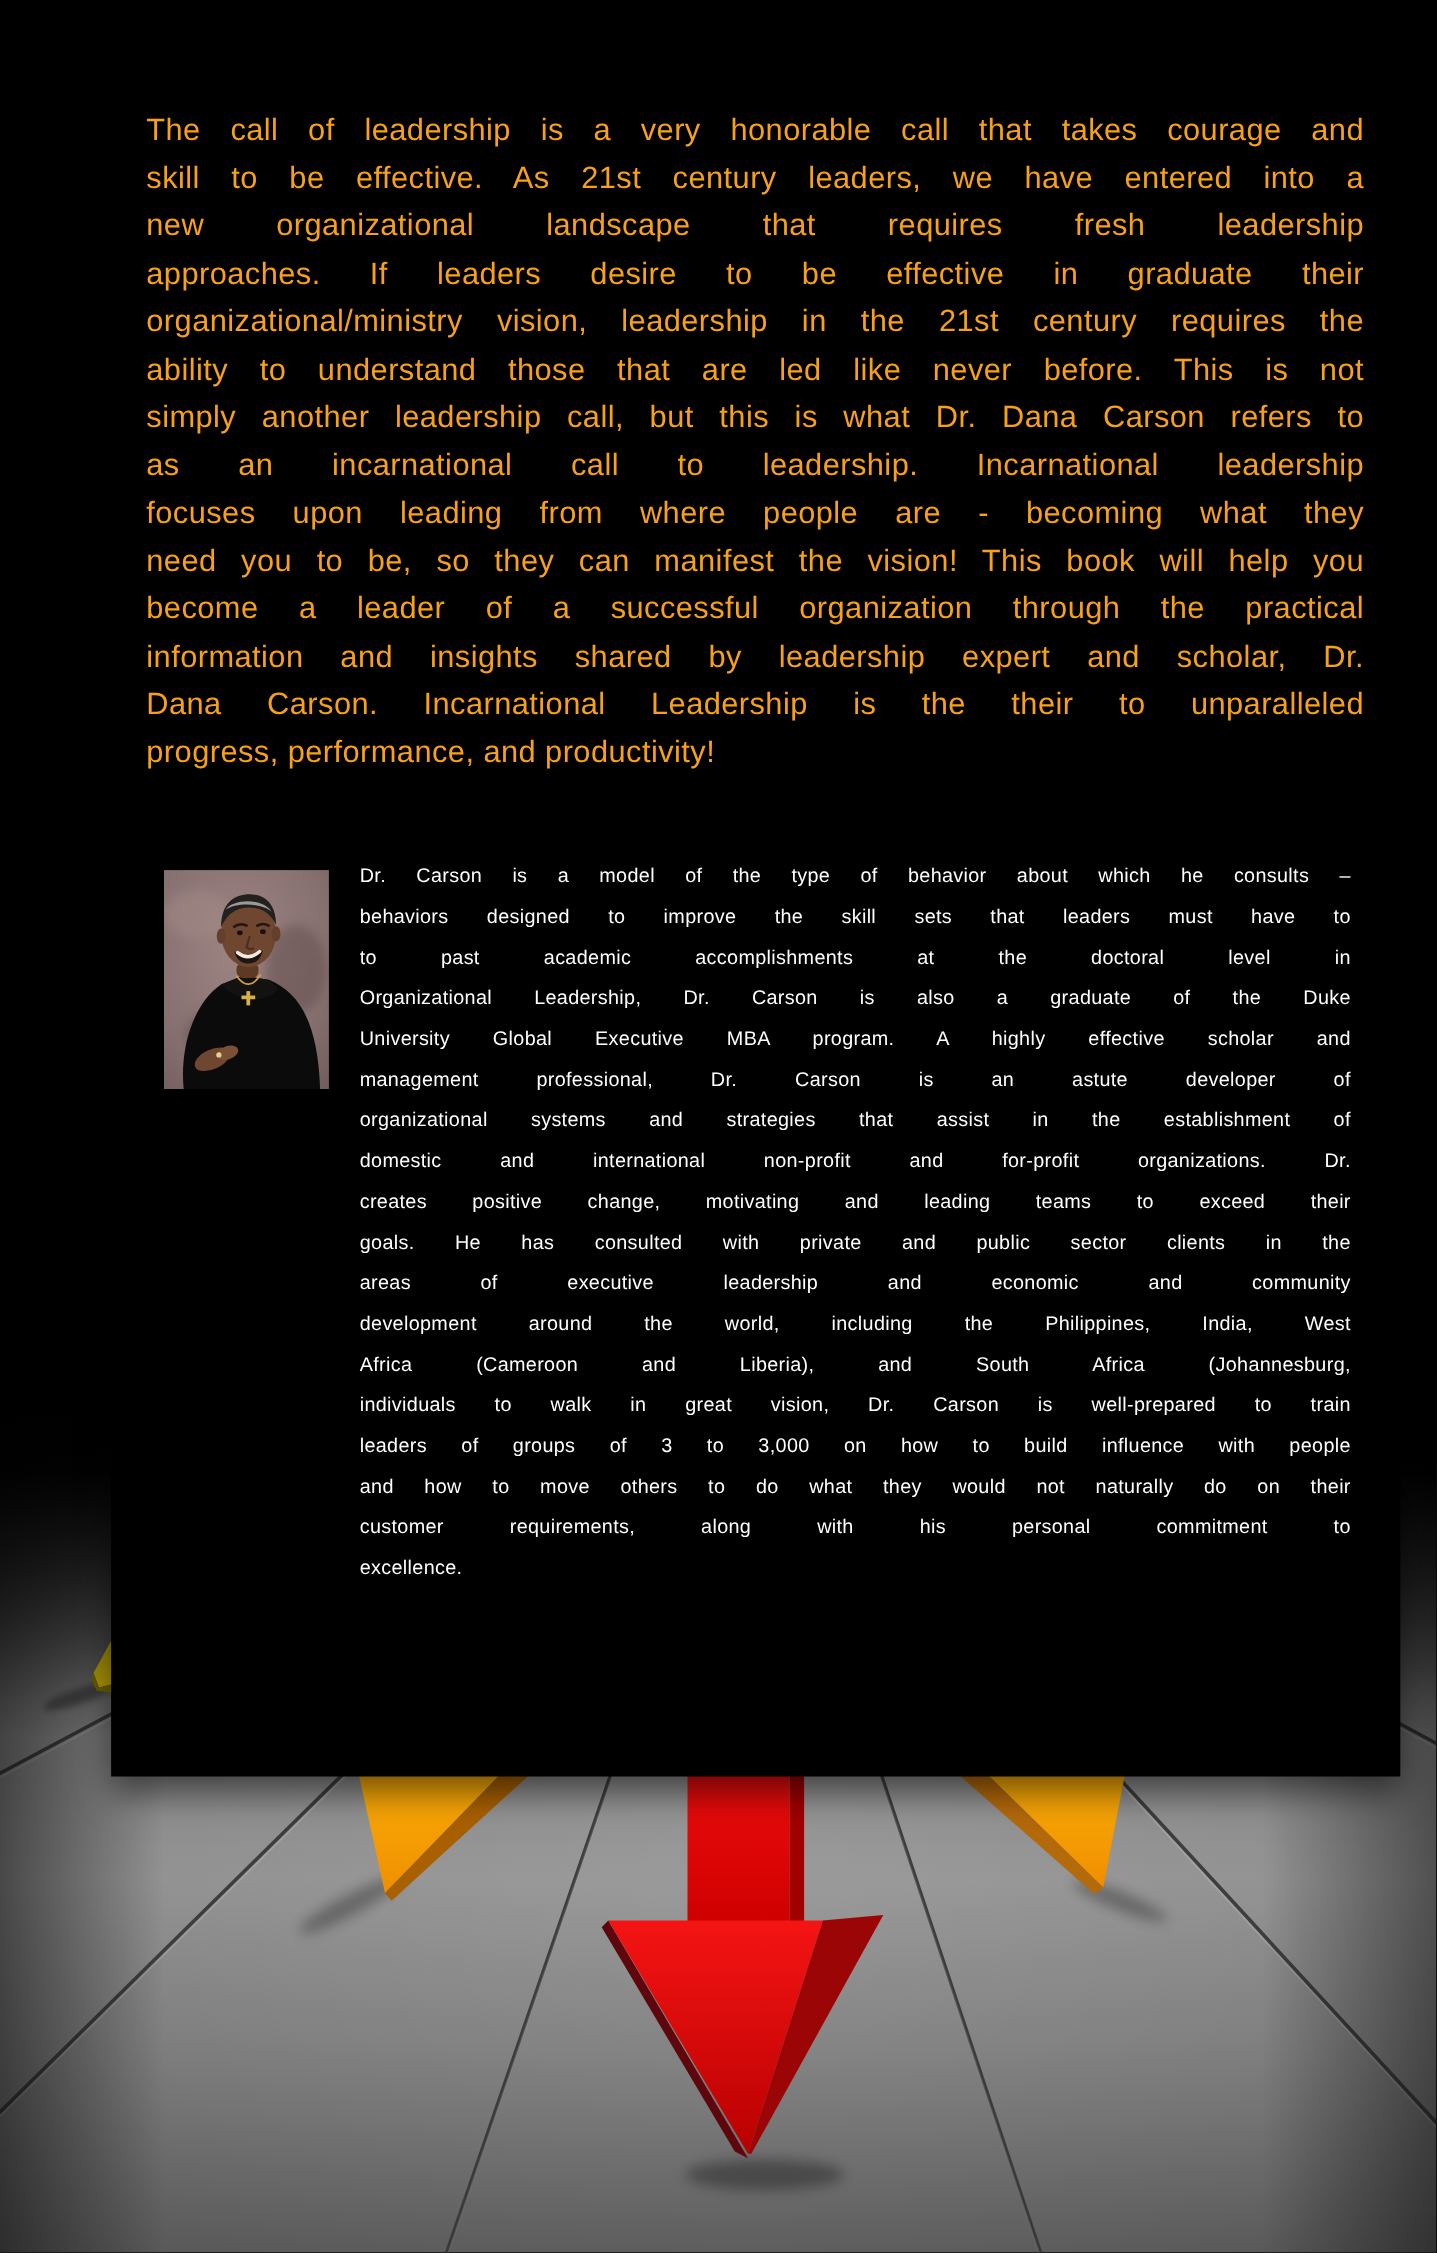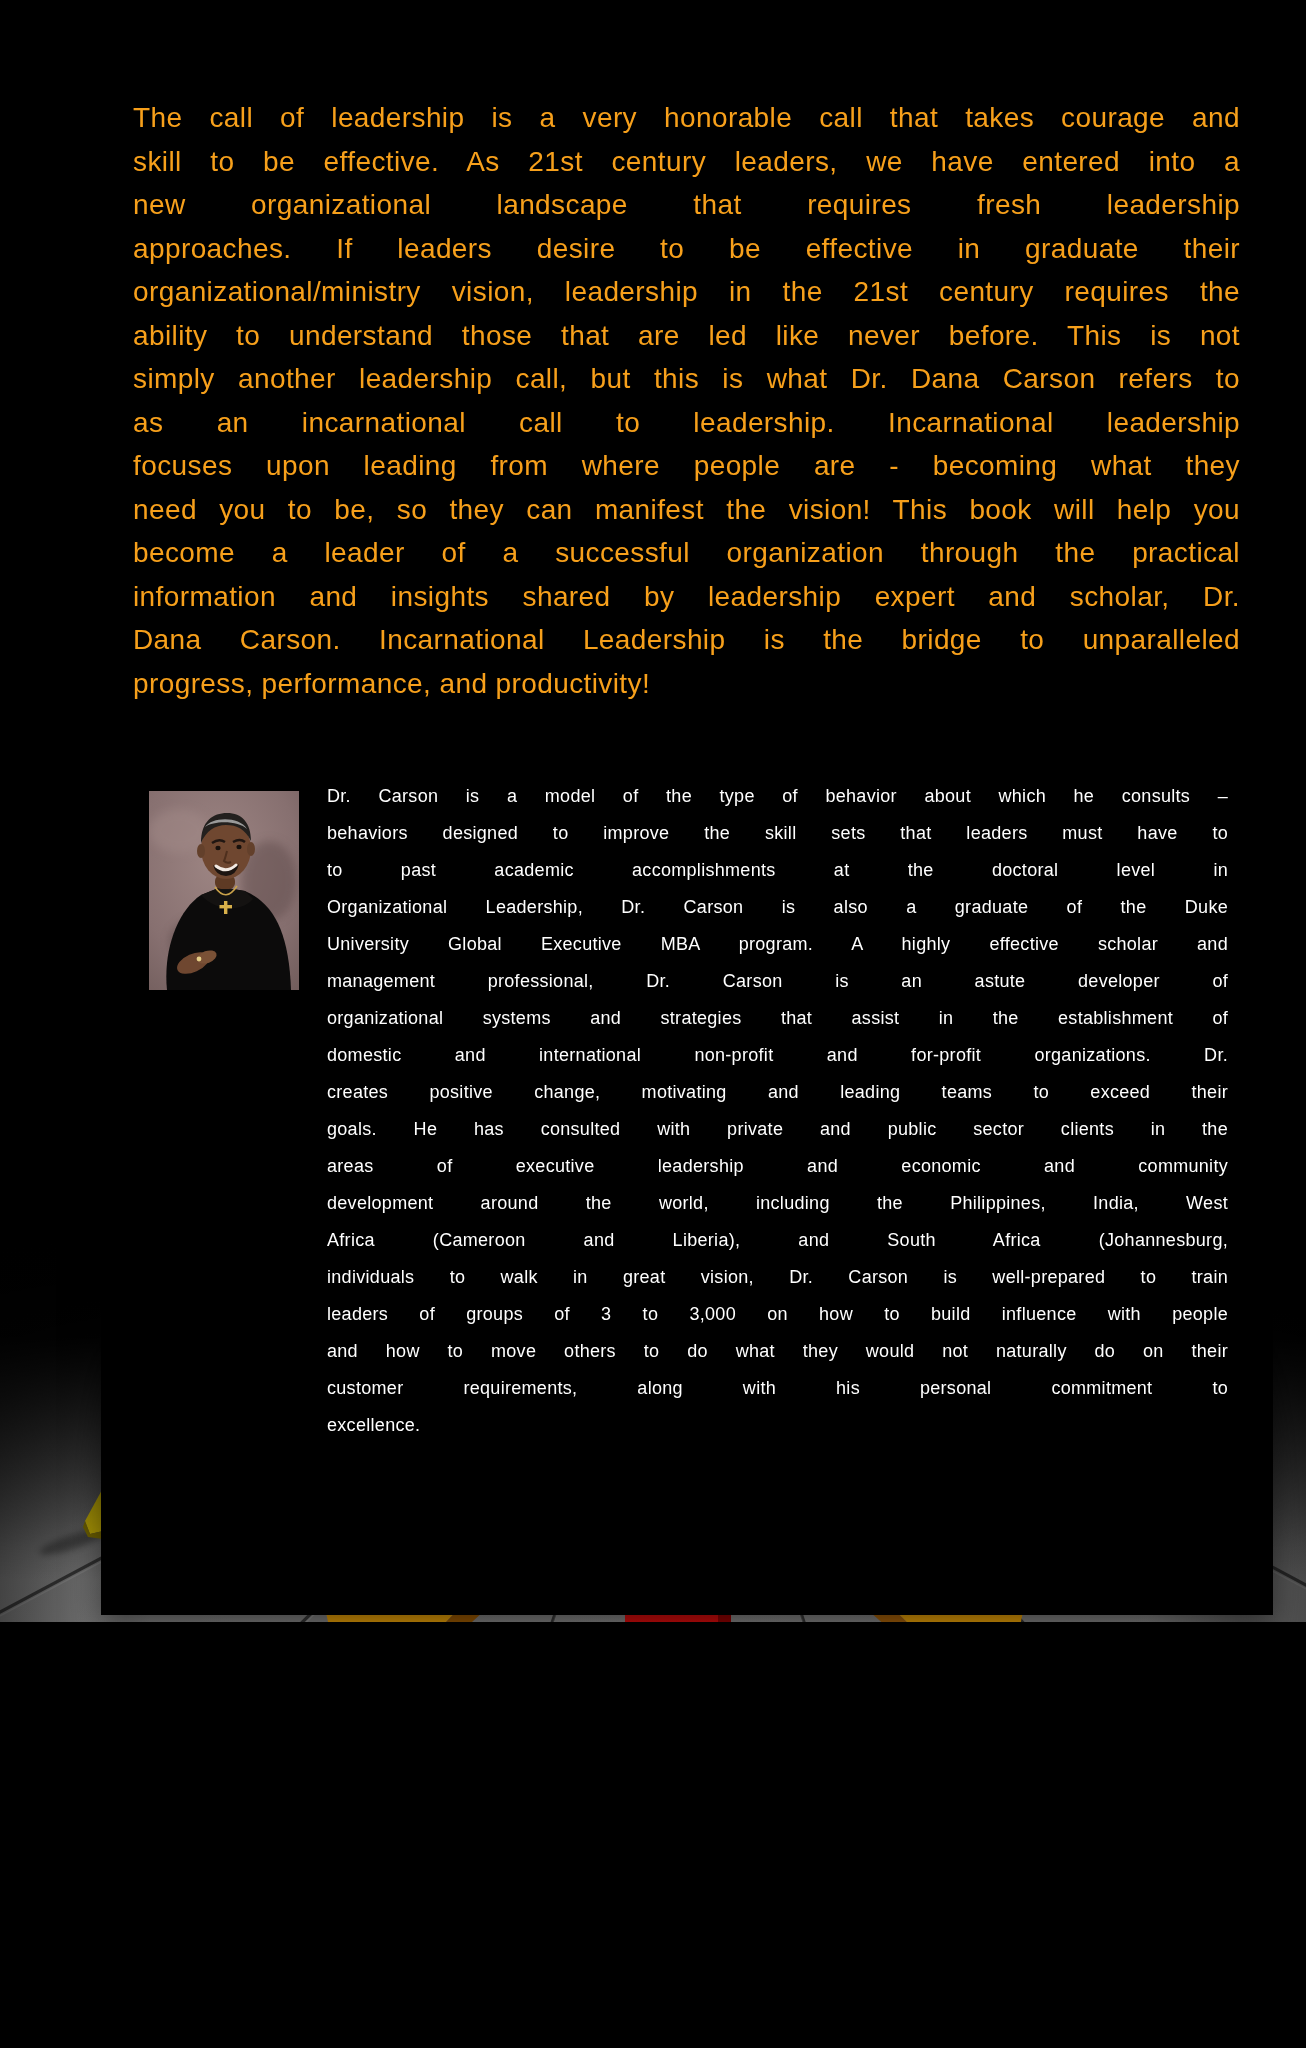--- a/index.html
+++ b/index.html
@@ -1,17 +1,17 @@
 <!DOCTYPE html>
 <html style="--page-bg: #000000; --intro-color: #F7A01B; --bio-color: #FFFFFF; --arrow-red: #DD0000; --arrow-orange: #FFA405; --arrow-yellow: #FFE208; --floor-gray: #8F8F8F;"><head>
 <meta charset="utf-8">
 <style>
   html,body{margin:0;padding:0;background:#000;}
   #stage{
-    position:relative;width:1306px;height:1622px;background:var(--page-bg,#000);
+    position:relative;width:1306px;height:2048px;background:var(--page-bg,#000);
     overflow:hidden;
     font-family:"Liberation Sans","DejaVu Sans",sans-serif;
   }
   
   .jline{text-align:justify;text-align-last:justify;white-space:normal;}
   .jline.jlast{text-align-last:left;}
   #intro-paragraph{
     position:absolute;left:133px;top:96px;width:1107px;
     color:var(--intro-color,#F9A11B);
     font-size:28px;line-height:43.5px;letter-spacing:.4px;
@@ -142,21 +142,21 @@
       <div class="jline">new organizational landscape that requires fresh leadership</div>
       <div class="jline">approaches.  If leaders desire to be effective in graduate their</div>
       <div class="jline">organizational/ministry vision, leadership in the 21st century requires the</div>
       <div class="jline">ability to understand those that are led like never before.  This is not</div>
       <div class="jline">simply another leadership call, but this is what Dr. Dana Carson refers to</div>
       <div class="jline">as an incarnational call to leadership.  Incarnational leadership</div>
       <div class="jline">focuses upon leading from where people are - becoming what they</div>
       <div class="jline">need you to be, so they can manifest the vision!  This book will help you</div>
       <div class="jline">become a leader of a successful organization through the practical</div>
       <div class="jline">information and insights shared by leadership expert and scholar, Dr.</div>
-      <div class="jline">Dana Carson. Incarnational Leadership is the bridge to unparalleled</div>
+      <div class="jline">Dana Carson. Incarnational Leadership is the their to unparalleled</div>
       <div class="jline jlast">progress, performance, and productivity!</div>
     </div>
 
   <svg id="author-photo" viewBox="0 0 150 199" xmlns="http://www.w3.org/2000/svg" role="img" aria-label="Portrait of Dr. Dana Carson">
     <defs>
       <radialGradient id="pbg" cx=".45" cy=".35" r=".9">
         <stop offset="0" stop-color="#9d8583"></stop>
         <stop offset=".6" stop-color="#877070"></stop>
         <stop offset="1" stop-color="#6e5a59"></stop>
       </radialGradient>

